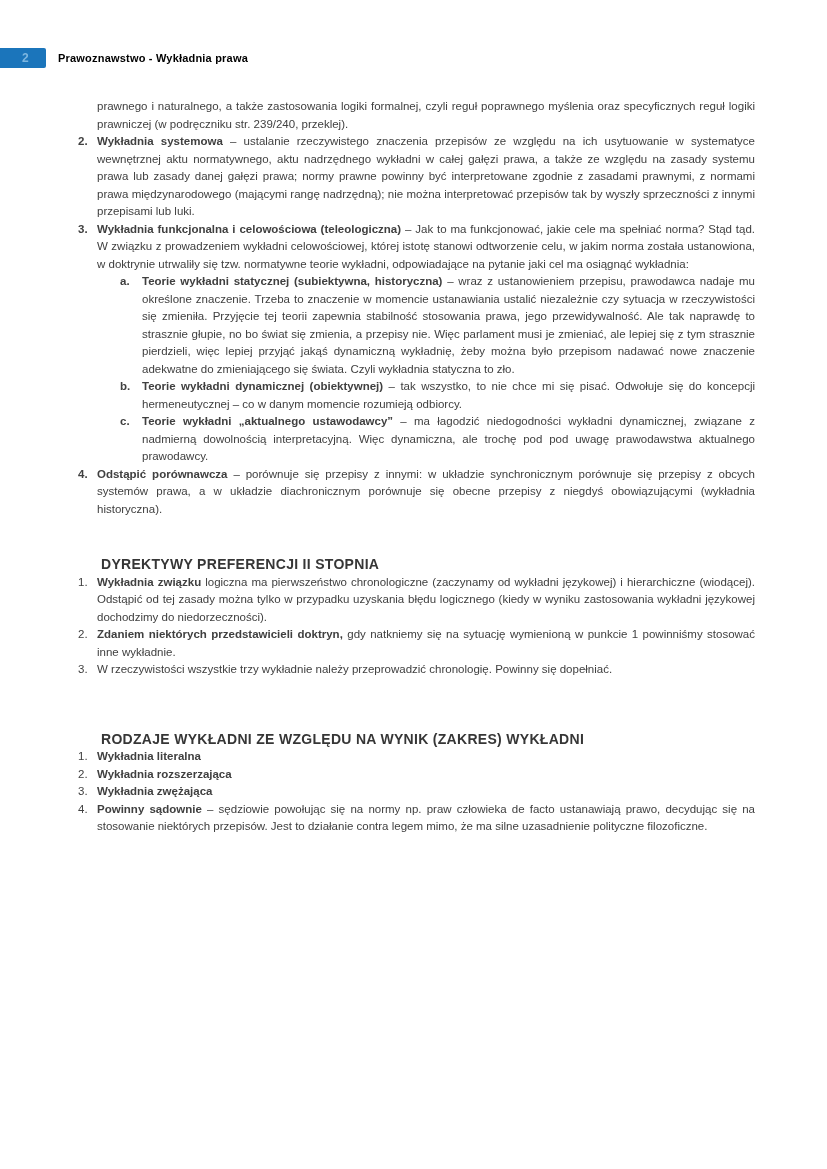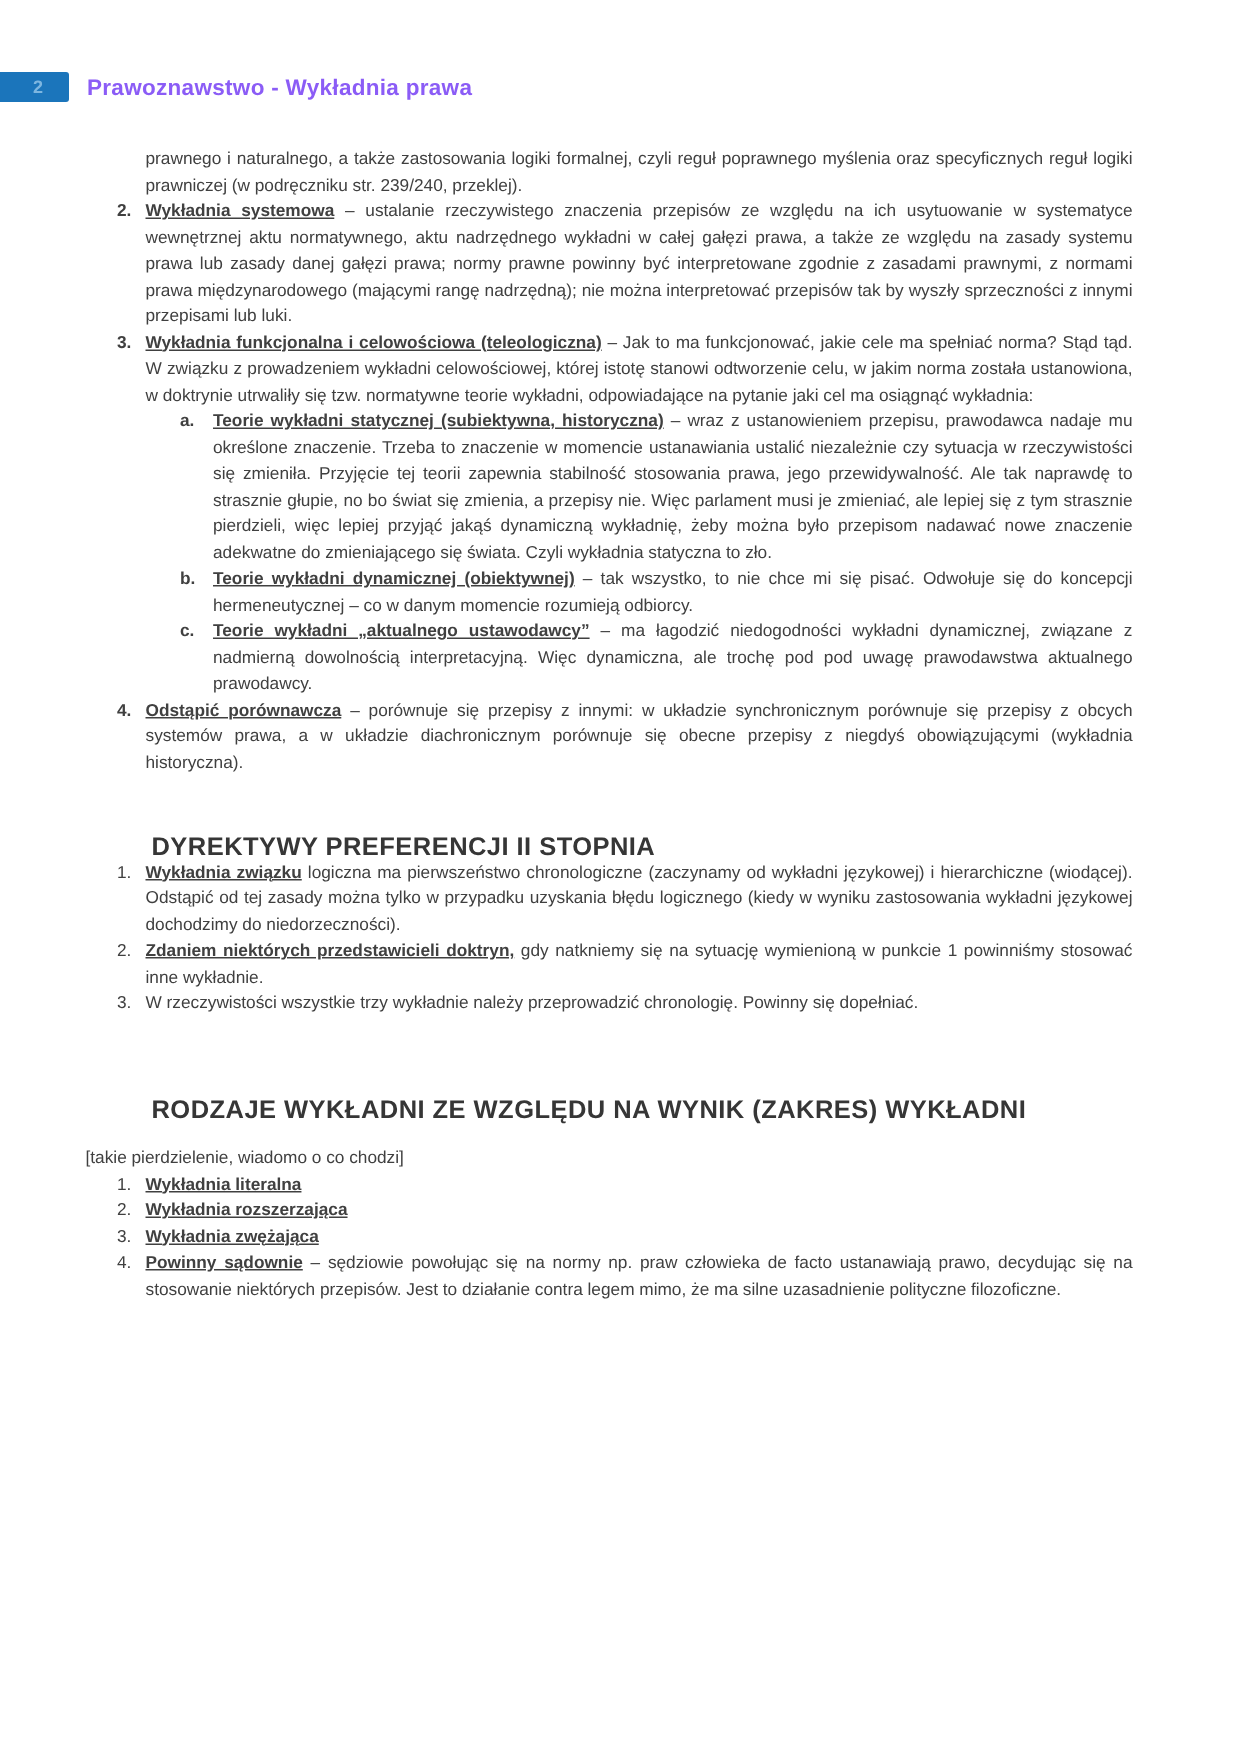--- a/index.html
+++ b/index.html
@@ -20,53 +20,53 @@
     width:46px;height:20px;
     background:#1b75bb;
     color:#7db6e0;
     font-weight:bold;font-size:12px;
     display:flex;align-items:center;
     padding-left:22px;box-sizing:border-box;
     border-radius:0 2px 2px 0;
   }
   .doc-title{
     margin-left:12px;
-    color:#8b5cf6;
+    color:#000000;
     font-weight:bold;
-    font-size:15px;
+    font-size:11px;
     letter-spacing:0.2px;
   }
   .content{
     margin:30px 72px 13px 57px;
     font-size:11.5px;
     line-height:17.5px;
     text-align:justify;
   }
   p{margin:0;}
   .cont-par{margin-left:40px;}
-  .b{font-weight:bold;text-decoration:underline;}
+  .b{font-weight:bold;}
   .olist{margin:0;}
   .li{display:flex;}
   .li .num{
     flex:0 0 19px;
     margin-left:21px;
     font-weight:bold;
     text-align:left;
   }
   .li .num.plain{font-weight:normal;}
   .li .body{flex:1;text-align:justify;}
   .sublist{margin-left:23px;}
   .sli{display:flex;}
   .sli .letter{flex:0 0 22px;font-weight:bold;}
   .sli .body{flex:1;text-align:justify;}
   .sec-heading{
     margin-top:38px;
     font-weight:bold;
     color:#363636;
-    font-size:17px;
+    font-size:14px;
     letter-spacing:0.3px;
     padding-left:44px;
   }
   .sec-heading.second{margin-top:52px;}
   .sec-intro{margin-top:20px;}
   .sec-intro.tight{margin-top:16px;}
   .sec-list{margin-top:0;}
 </style>
 </head>
 <body>
@@ -141,21 +141,20 @@
       </div>
       <div class="li">
         <span class="num plain">3.</span>
         <p class="body"><span class="b"></span>
           <span>W rzeczywistości wszystkie trzy wykładnie należy przeprowadzić chronologię. Powinny się dopełniać.</span></p>
       </div>
     </div>
 
     <p class="sec-heading second">RODZAJE WYKŁADNI ZE WZGLĘDU NA WYNIK (ZAKRES) WYKŁADNI</p>
 
-    <p class="sec-intro tight">[takie pierdzielenie, wiadomo o co chodzi]</p>
 
     <div class="olist sec-list">
       <div class="li">
         <span class="num plain">1.</span>
         <p class="body"><span class="b">Wykładnia literalna</span></p>
       </div>
       <div class="li">
         <span class="num plain">2.</span>
         <p class="body"><span class="b">Wykładnia rozszerzająca</span></p>
       </div>

